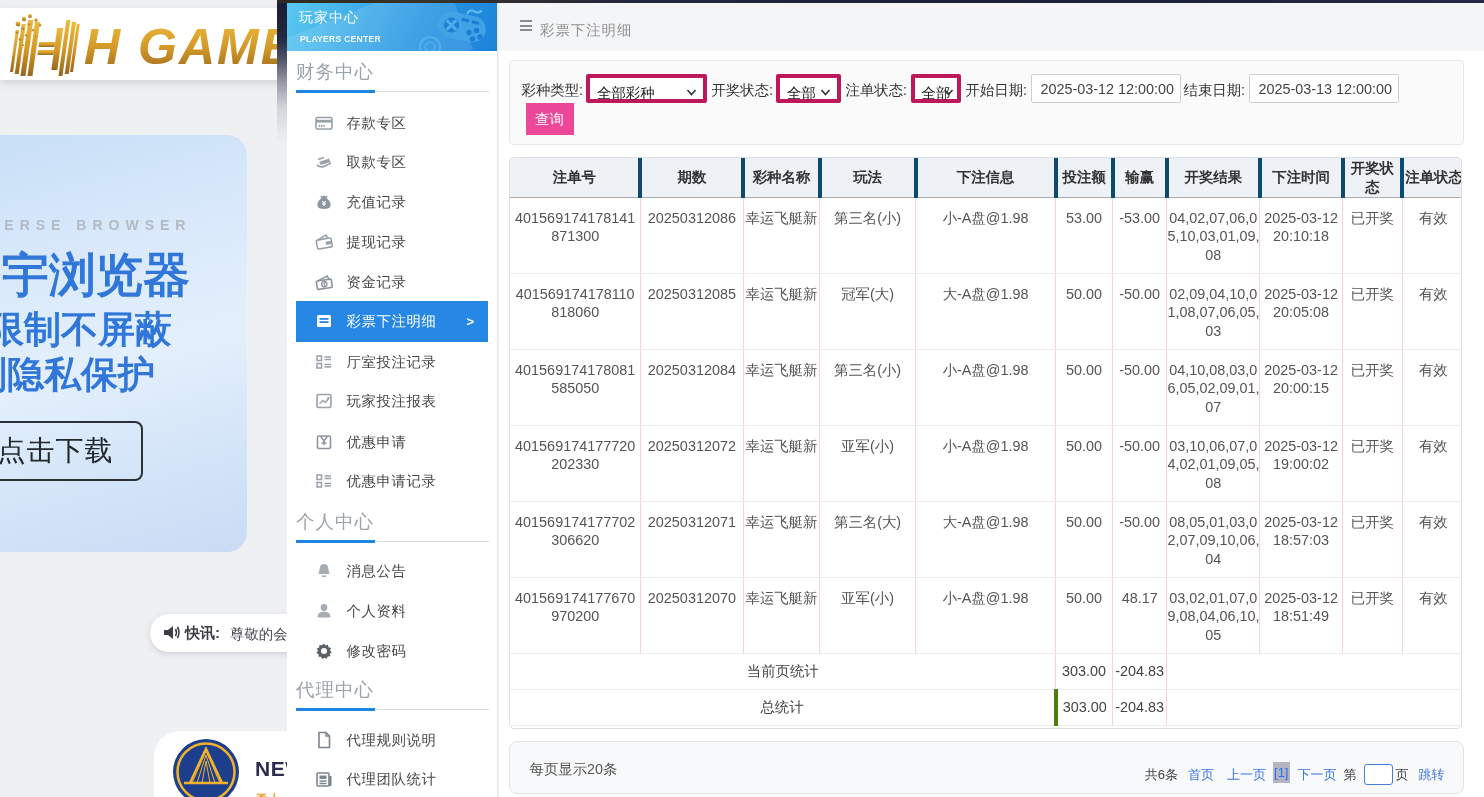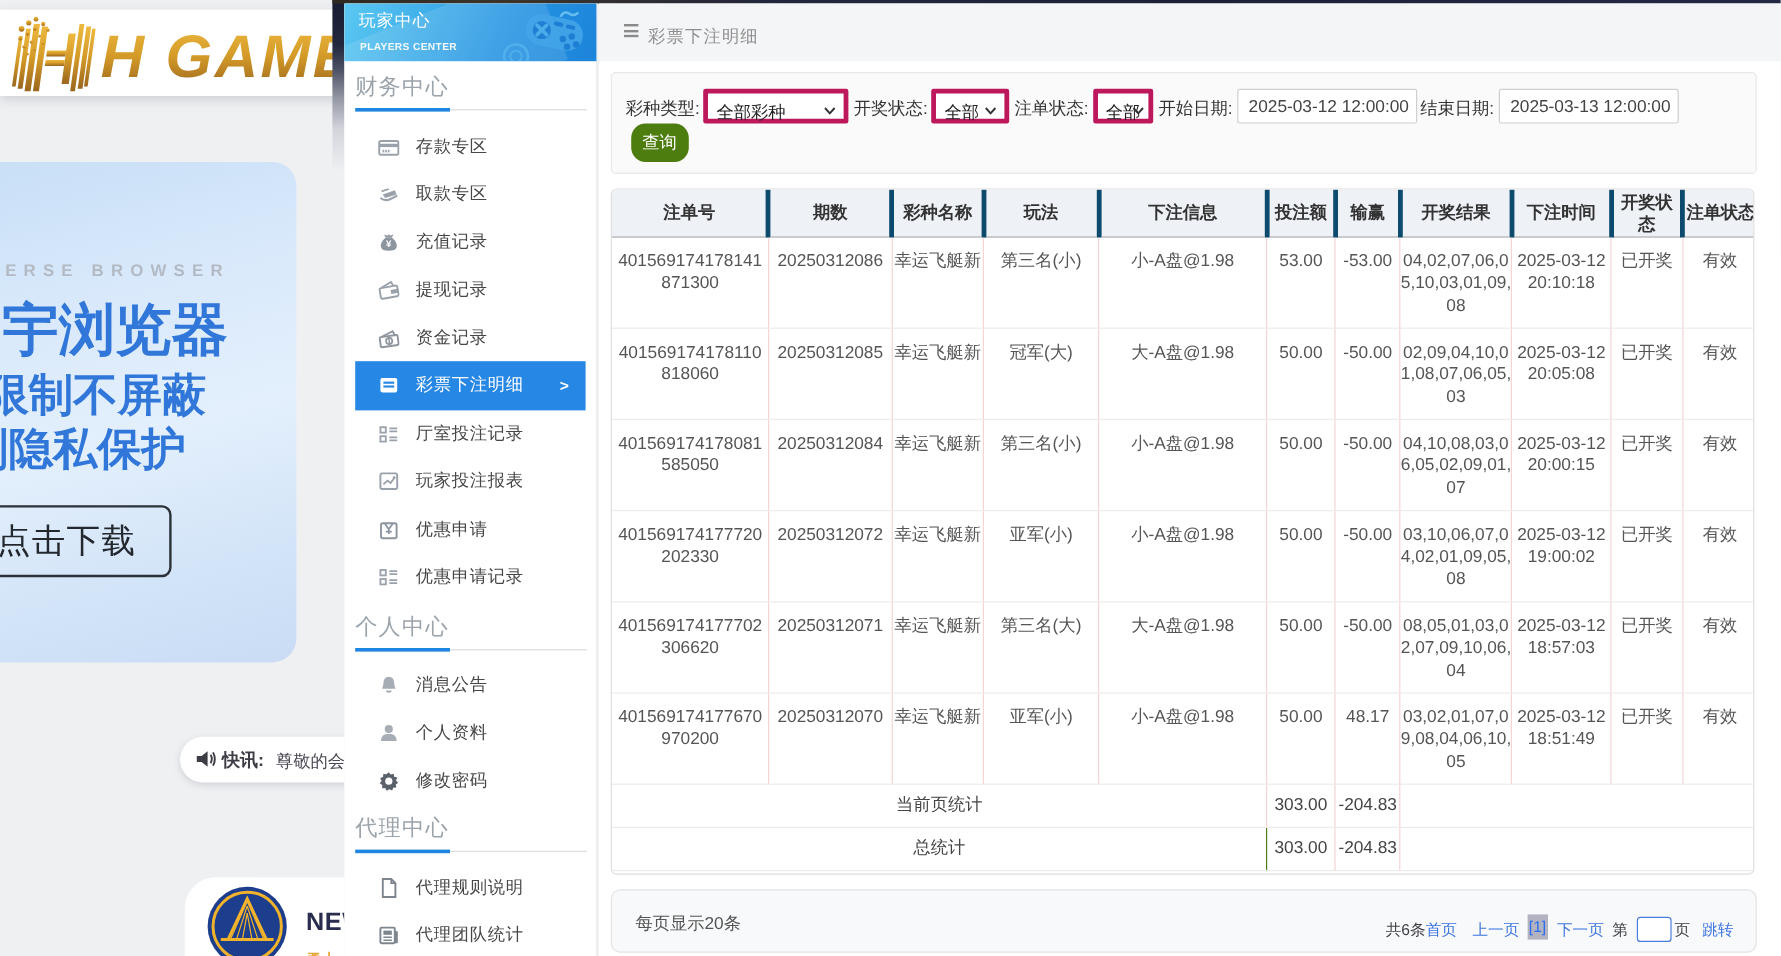--- a/index.html
+++ b/index.html
@@ -58,21 +58,21 @@
 #hamb div { height:2px; background:#8a8a8a; margin-bottom:2.5px; }
 #tb-title { position:absolute; left:41px; top:18px; font-size:14.4px; color:#8f8f8f; letter-spacing:1px; }
 
 #filterbox { left:9.5px; top:56.5px; width:955px; height:85px; background:#fafafa; border:1px solid #e8e8e8; border-radius:4px; }
 .flabel { position:absolute; top:20px; font-size:14.4px; color:#333; }
 .fsel { position:absolute; top:13px; height:29px; background:#fff; border:4px solid #be185d; border-radius:2px; font-size:14.4px; color:#222; }
 .fsel .t { position:absolute; left:7px; top:6px; }
 .fsel svg { position:absolute; right:6px; top:9px; }
 .finp { position:absolute; top:13px; height:29px; background:#fff; border:1px solid #cfcfcf; border-radius:2px; font-size:14.4px; color:#444; }
 .finp .t { position:absolute; left:9px; top:6px; white-space:nowrap; }
-#qbtn { position:absolute; left:16px; top:42.5px; width:48px; height:32px; background:#4d7c0f; border-radius:12px; color:#fff; font-size:14.4px; text-align:center; line-height:32px; }
+#qbtn { position:absolute; left:16px; top:42.5px; width:48px; height:32px; background:#ec4899; border-radius:0; color:#fff; font-size:14.4px; text-align:center; line-height:32px; }
 
 
 #tablewrap { left:10.4px; top:154.4px; width:953px; height:572px; border:1px solid #dedede; border-radius:5px; overflow:hidden; background:#fff; }
 table { border-collapse:collapse; table-layout:fixed; width:953px; font-size:14.4px; }
 th { background:#eef1f6; font-weight:bold; color:#333; height:39px; border-bottom:1px solid #ababb0; border-right:4px solid #0c4a6e; text-align:center; vertical-align:middle; font-size:14.4px; }
 td { color:#555; border-right:1px solid #f4d4d4; border-bottom:1px solid #ececec; text-align:center; vertical-align:top; padding-top:11px; line-height:18.6px; height:76px; }
 th:last-child, td:last-child { border-right:none;font-family:Liberation Serif, serif; }
 tr.sum td { vertical-align:middle; padding-top:0; height:36px; color:#444; }
 #pager { left:9.5px; top:738px; width:955px; height:53px; background:#f8f9fa; border:1px solid #e3e3e3; border-radius:8px; }
 #pg-left { position:absolute; left:20px; top:17.5px; font-size:14.4px; color:#555; }
@@ -476,26 +476,26 @@
             <td>已开奖</td>
             <td>有效</td>
           </tr>
           <tr class="sum">
             <td colspan="5" style="border-right:1px solid #f4d4d4;">当前页统计</td>
             <td>303.00</td>
             <td>-204.83</td>
             <td colspan="4"></td>
           </tr>
           <tr class="sum">
-            <td colspan="5" style="border-right:1px solid #4d7c0f;">总统计</td>
+            <td colspan="5" style="border-right:4px solid #4d7c0f;">总统计</td>
             <td>303.00</td>
             <td>-204.83</td>
             <td colspan="4"></td>
           </tr>
         </tbody>
       </table>
   </div>
   <div class="abs" id="pager">
     <div id="pg-left">每页显示20条</div>
-    <div id="pg-right">共6条<a style="">首页</a><a style="margin-left:13px;">上一页</a><span class="cur" style="margin-left:7px;">[1]</span><a style="margin-left:8px;">下一页</a><span style="margin-left:7px;">第</span><span class="box" style="margin-left:7px;"></span><span style="margin-left:3px;">页</span><a style="margin-left:10px;">跳转</a></div>
+    <div id="pg-right">共6条<a style="margin-left:10px;">首页</a><a style="margin-left:13px;">上一页</a><span class="cur" style="margin-left:7px;">[1]</span><a style="margin-left:8px;">下一页</a><span style="margin-left:7px;">第</span><span class="box" style="margin-left:7px;"></span><span style="margin-left:3px;">页</span><a style="margin-left:10px;">跳转</a></div>
   </div>
 
 </div>
 
 </body></html>

